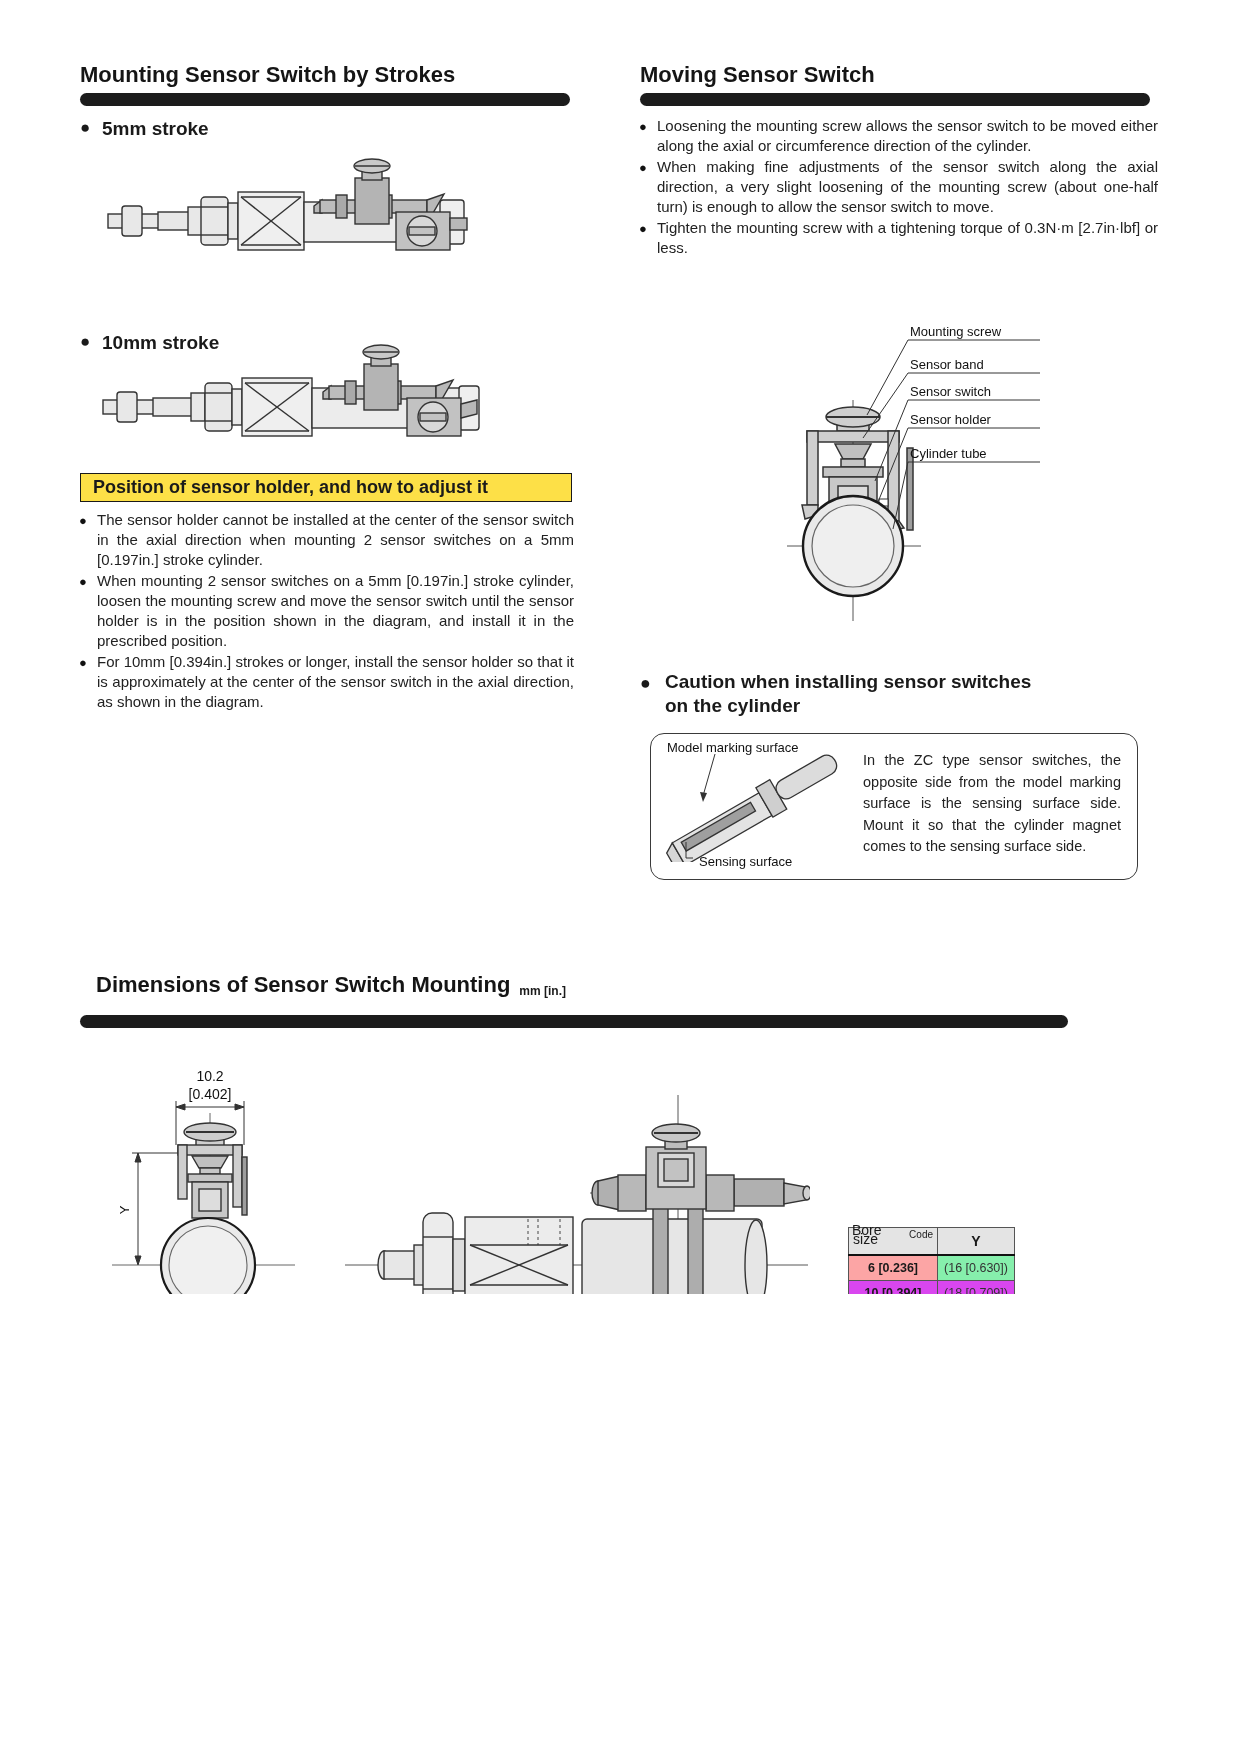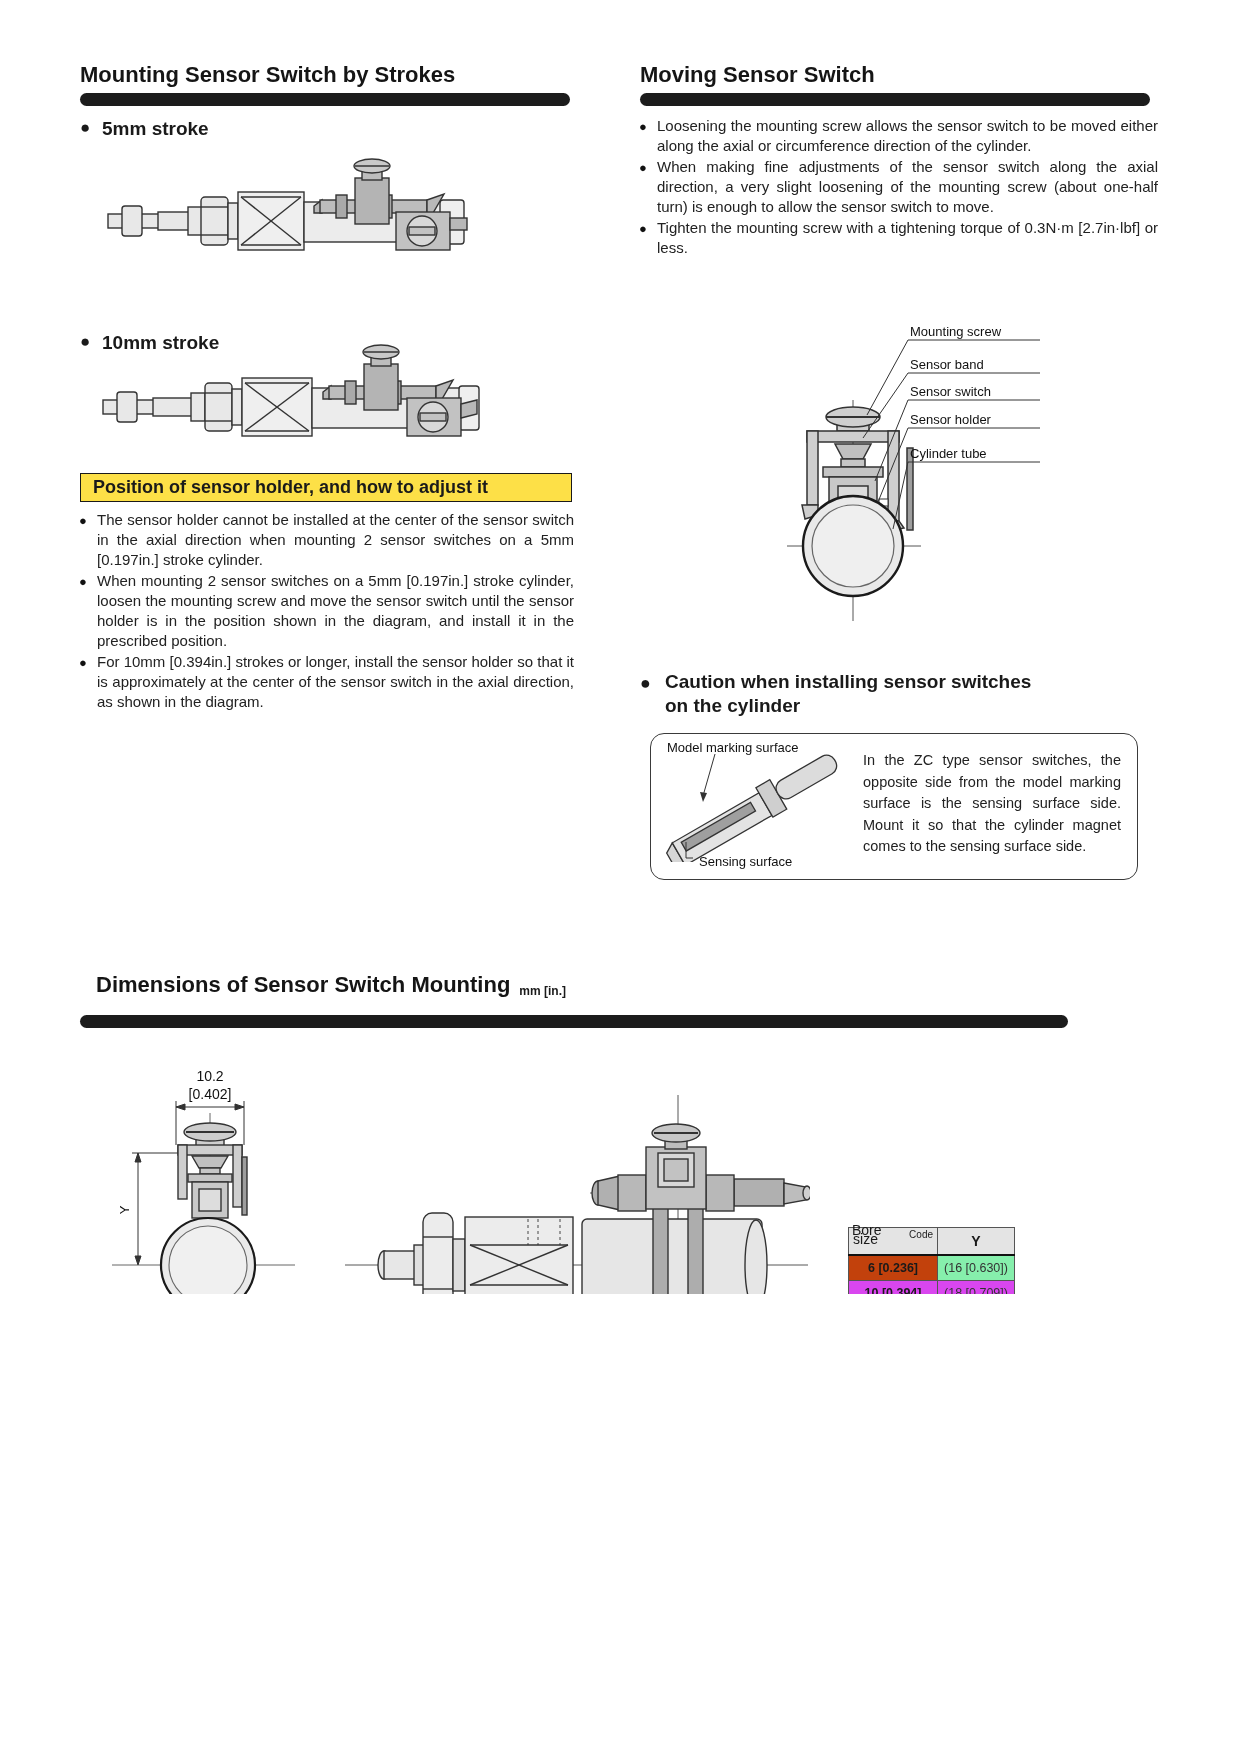--- a/index.html
+++ b/index.html
@@ -27,21 +27,21 @@
   
   .dim-table{border-collapse:collapse;table-layout:fixed;font-size:12.5px;}
   .dim-table th,.dim-table td{border:1px solid #555;padding:0;height:24px;text-align:center;vertical-align:middle;}
   .dim-table thead th{background:#e4e4e4;height:26px;}
   .dim-table thead{border-bottom:2.5px solid #111;}
   .dim-table{border-top:1.5px solid #111;border-bottom:3px solid #111;}
   th.corner{position:relative;width:88px;background-image:linear-gradient(to bottom right,transparent 48.7%,#444 48.7%,#444 51.3%,transparent 51.3%);}
   th.corner .code{position:absolute;top:1px;right:4px;font-size:10px;font-weight:normal;}
   th.corner .bore{position:absolute;bottom:11px;left:3px;font-size:14px;line-height:8.5px;font-weight:normal;width:26px;text-align:right;}
   th.ycol{width:76px;font-size:14px;font-weight:bold;}
-  td.bore{font-weight:bold;background:#c2410c;}
+  td.bore{font-weight:bold;background:#fca5a5;}
   td.val{color:#333;background:#86efac;}
   tr.shade td{background:#d946ef;text-decoration:underline;}
   .pageno{font-size:21px;color:#111;}
 </style>
 </head>
 <body>
 
 <div class="page">
 
   <div class="abs section-title" style="left:80px;top:62px;">Mounting Sensor Switch by Strokes</div>

